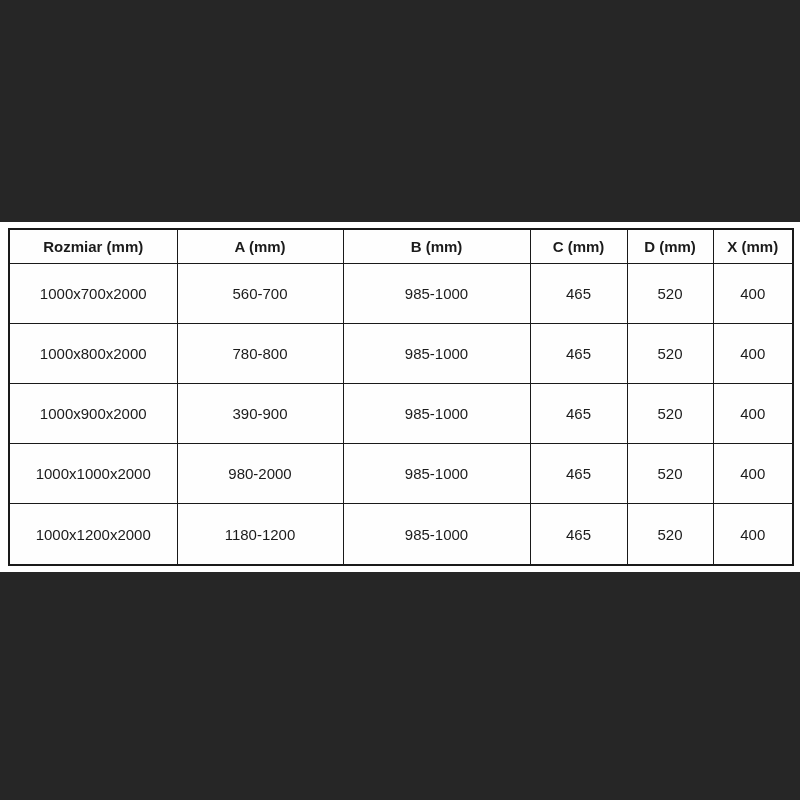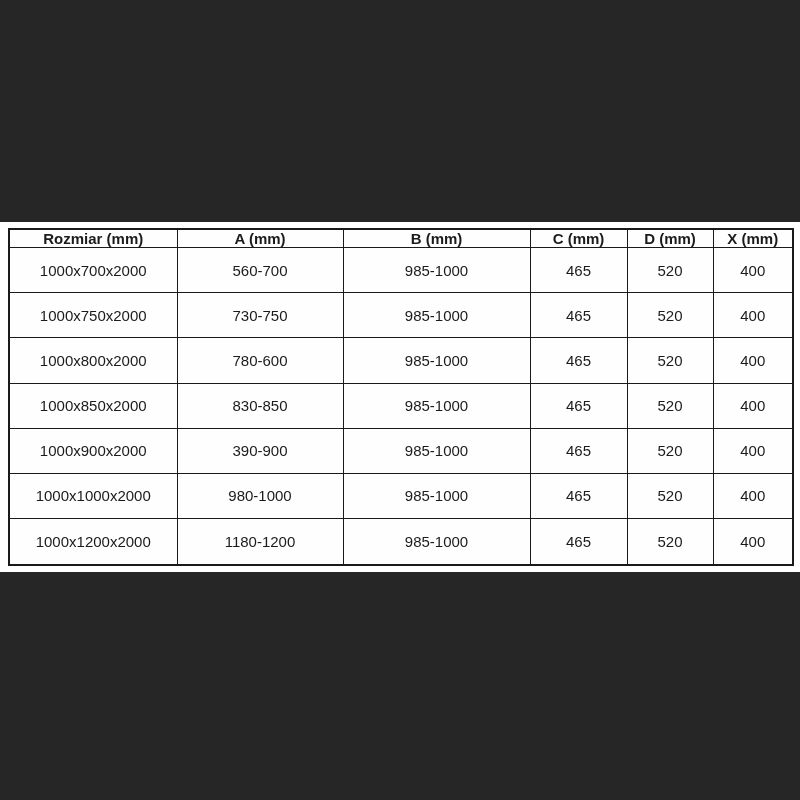--- a/index.html
+++ b/index.html
@@ -28,21 +28,21 @@
     height: 338px;
     border: 2px solid #1a1a1a;
     background: #fefefe;
   }
   table.spec th, table.spec td {
     border: 1px solid #1a1a1a;
     text-align: center;
     vertical-align: middle;
     font-size: 15px;
     color: #1b1b1b;
-    padding: 0;
+    padding: 8px;
     white-space: nowrap;
     overflow: hidden;
   }
   table.spec th {
     font-weight: bold;
     font-size: 15px;
   }
   col.c0 { width: 168px; }
   col.c1 { width: 166px; }
   col.c2 { width: 187px; }
@@ -76,54 +76,38 @@
     <tbody>
         <tr>
           <td>1000x700x2000</td>
           <td>560-700</td>
           <td>985-1000</td>
           <td>465</td>
           <td>520</td>
           <td>400</td>
         </tr>
         <tr>
-          <td>1000x750x2000</td>
-          <td>730-750</td>
-          <td>985-1000</td>
-          <td>465</td>
-          <td>520</td>
-          <td>400</td>
-        </tr>
-        <tr>
           <td>1000x800x2000</td>
-          <td>780-600</td>
-          <td>985-1000</td>
-          <td>465</td>
-          <td>520</td>
-          <td>400</td>
-        </tr>
-        <tr>
-          <td>1000x850x2000</td>
-          <td>830-850</td>
+          <td>780-800</td>
           <td>985-1000</td>
           <td>465</td>
           <td>520</td>
           <td>400</td>
         </tr>
         <tr>
           <td>1000x900x2000</td>
           <td>390-900</td>
           <td>985-1000</td>
           <td>465</td>
           <td>520</td>
           <td>400</td>
         </tr>
         <tr>
           <td>1000x1000x2000</td>
-          <td>980-1000</td>
+          <td>980-2000</td>
           <td>985-1000</td>
           <td>465</td>
           <td>520</td>
           <td>400</td>
         </tr>
         <tr>
           <td>1000x1200x2000</td>
           <td>1180-1200</td>
           <td>985-1000</td>
           <td>465</td>

